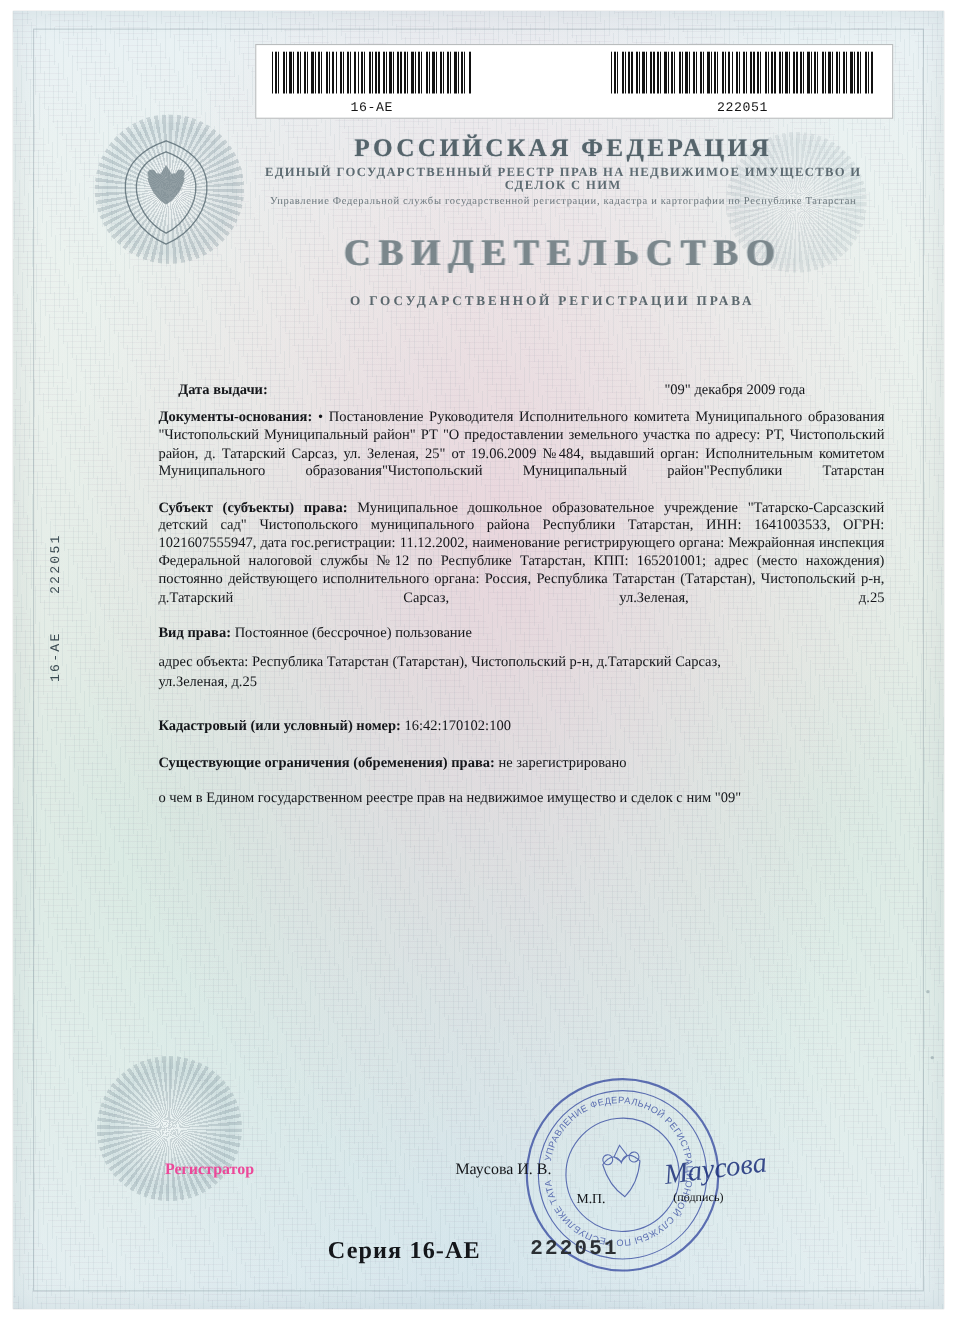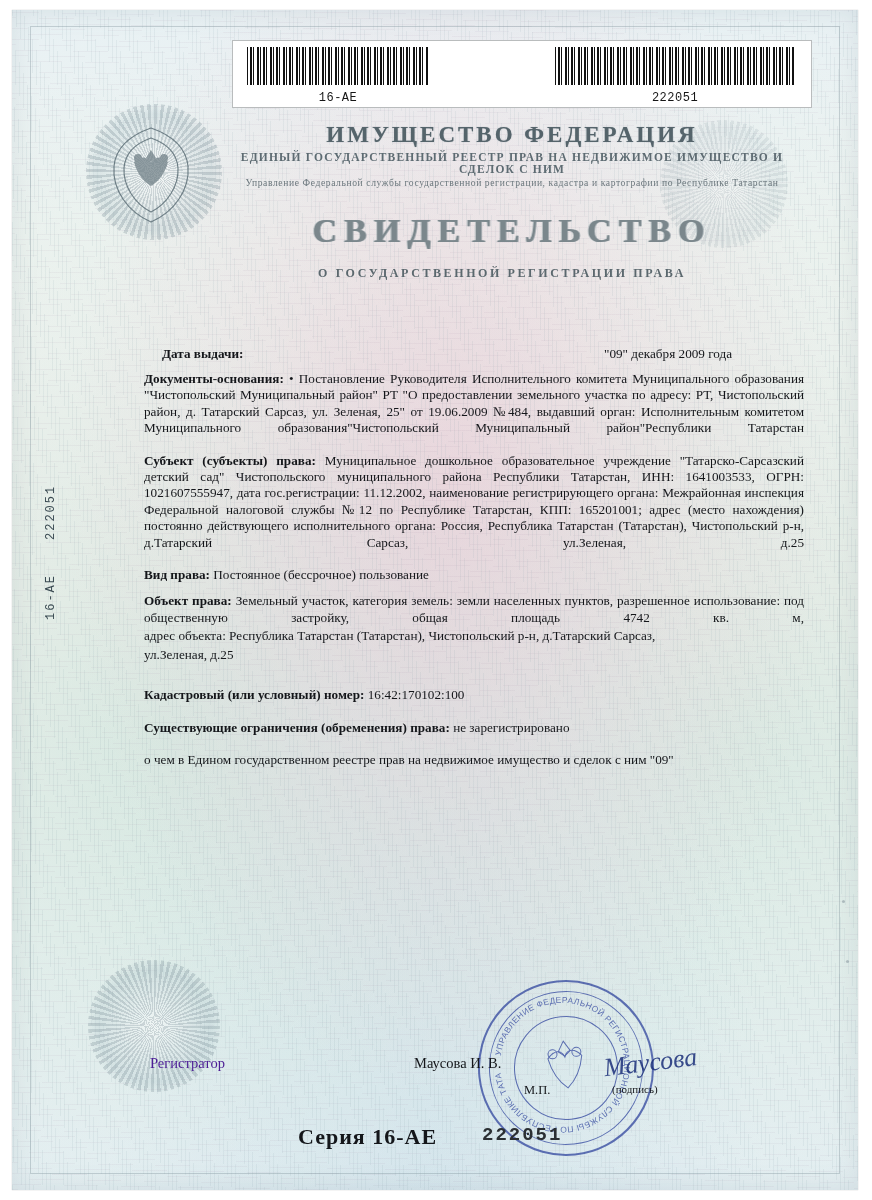--- a/index.html
+++ b/index.html
@@ -210,23 +210,23 @@
   .date-line .val { position: absolute; left: 460px; top: 0; }
 
   .gap-sm { height: 8px; }
   .gap-md { height: 14px; }
 
   
   .registrar {
     position: absolute;
     left: 150px;
     top: 1055px;
-    font-weight: normal;
+    font-weight: bold;
     font-size: 14.5px;
-    color: #4c1d95;
+    color: #ec4899;
   }
   .reg-name {
     position: absolute;
     left: 414px;
     top: 1055px;
     font-size: 14.5px;
     color: #14161a;
     font-family: Liberation Serif, serif;
   }
   .mp {
@@ -366,21 +366,21 @@
       <g fill="#6d7d84" opacity="0.85">
         <path d="M53 30 l5 8 -5 4 -5 -4 z"></path>
         <path d="M36 42 c 6 -6 12 -6 17 0 c 5 -6 11 -6 17 0 c -3 12 -10 20 -17 24 c -7 -4 -14 -12 -17 -24 z"></path>
         <circle cx="40" cy="38" r="4"></circle>
         <circle cx="66" cy="38" r="4"></circle>
       </g>
     </svg>
   </div>
 
   <div class="head-band">
-    <div class="rf-title">ИМУЩЕСТВО ФЕДЕРАЦИЯ</div>
+    <div class="rf-title">РОССИЙСКАЯ ФЕДЕРАЦИЯ</div>
     <div class="rf-sub1">ЕДИНЫЙ ГОСУДАРСТВЕННЫЙ РЕЕСТР ПРАВ НА НЕДВИЖИМОЕ ИМУЩЕСТВО И СДЕЛОК С НИМ</div>
     <div class="rf-sub2">Управление Федеральной службы государственной регистрации, кадастра и картографии по Республике Татарстан</div>
   </div>
 
   <div class="cert-word">СВИДЕТЕЛЬСТВО</div>
   <div class="cert-sub">О ГОСУДАРСТВЕННОЙ РЕГИСТРАЦИИ ПРАВА</div>
 
   <div class="body">
 
     <div class="date-line">
@@ -404,24 +404,20 @@
 
     <div class="gap-md"></div>
 
     <div class="row">
       <span class="lbl">Вид права:</span>
       <span>Постоянное (бессрочное) пользование</span>
     </div>
 
     <div class="gap-sm"></div>
 
-    <div class="row just">
-      <span class="lbl">Объект права:</span>
-      <span>Земельный участок, категория земель: земли населенных пунктов, разрешенное использование: под общественную застройку, общая площадь 4742 кв. м,</span>
-    </div>
     <div class="row">адрес объекта: Республика Татарстан (Татарстан), Чистопольский р-н, д.Татарский Сарсаз,</div>
     <div class="row">ул.Зеленая, д.25</div>
 
     <div class="gap-md"></div>
     <div class="gap-sm"></div>
 
     <div class="row">
       <span class="lbl">Кадастровый (или условный) номер:</span>
       <span>16:42:170102:100</span>
     </div>

